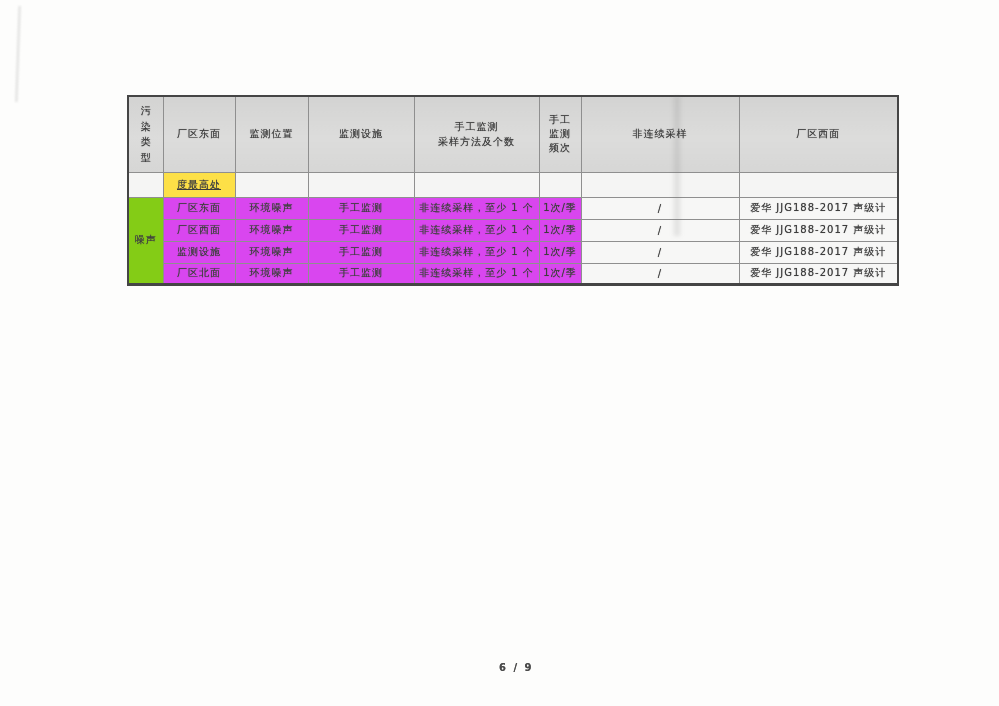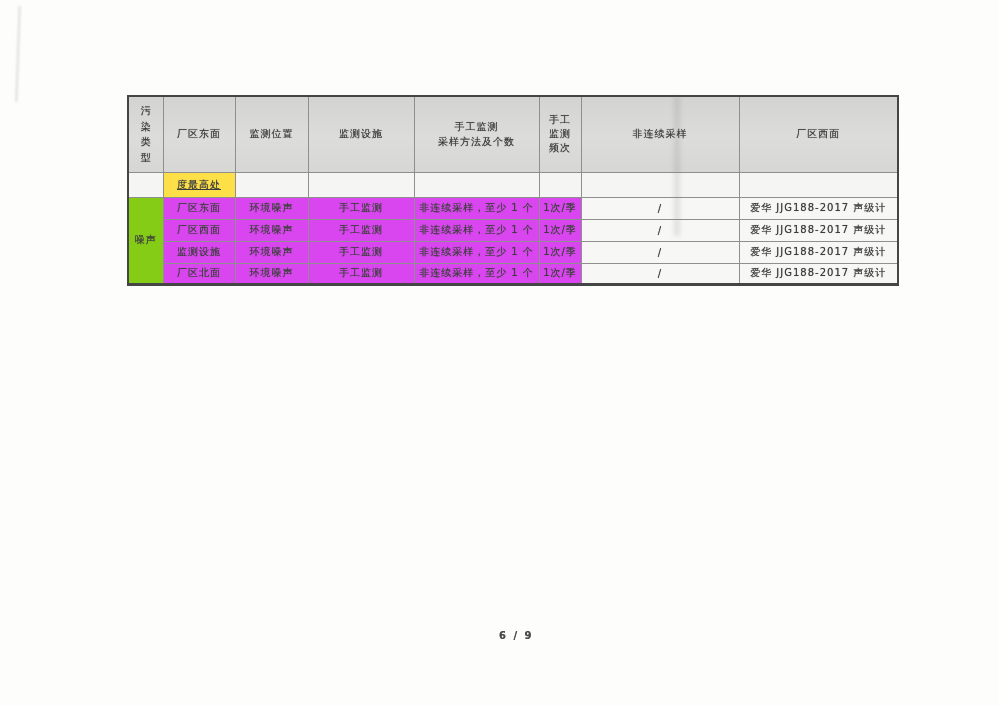--- a/index.html
+++ b/index.html
@@ -75,21 +75,21 @@
 
   td.shade { background: #d946ef; }
   td.lite  { background: #f7f7f6; }
   td.group { background: #84cc16; letter-spacing: 0.5px; }
   td.carry-loc { background: #fde047; text-decoration: underline; }
   td.carry-blank { background: #f5f5f4; }
 
   .page-number {
     position: absolute;
     left: 499px;
-    top: 630px;
+    top: 662px;
     font-size: 10px;
     font-weight: 600;
     letter-spacing: 2px;
     color: #4a4a4a;
     text-shadow: 0 0 0.6px rgba(80,80,80,0.8);
   }
 </style>
 </head>
 <body>
 

